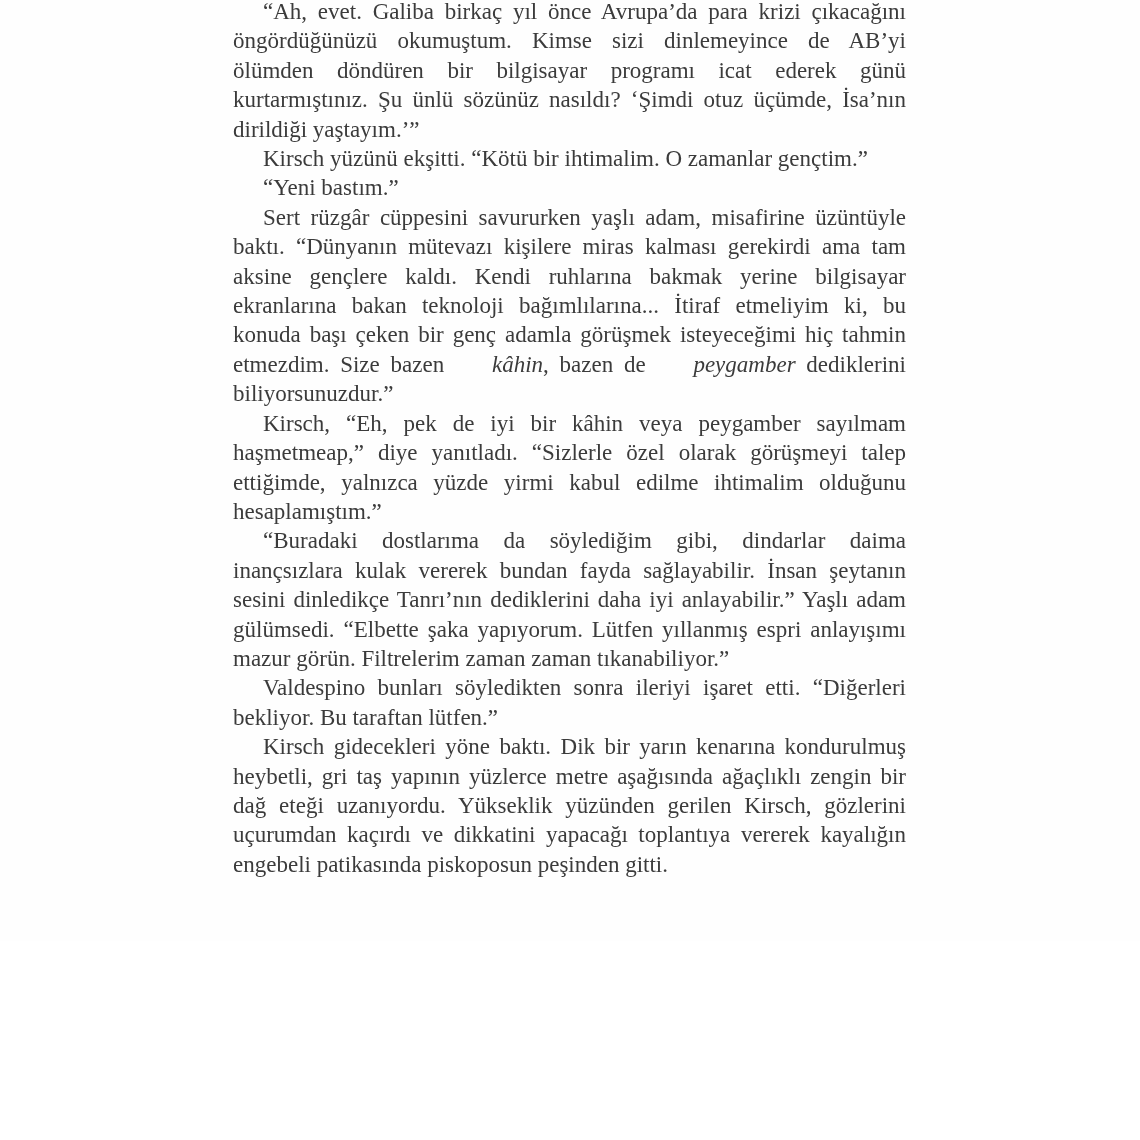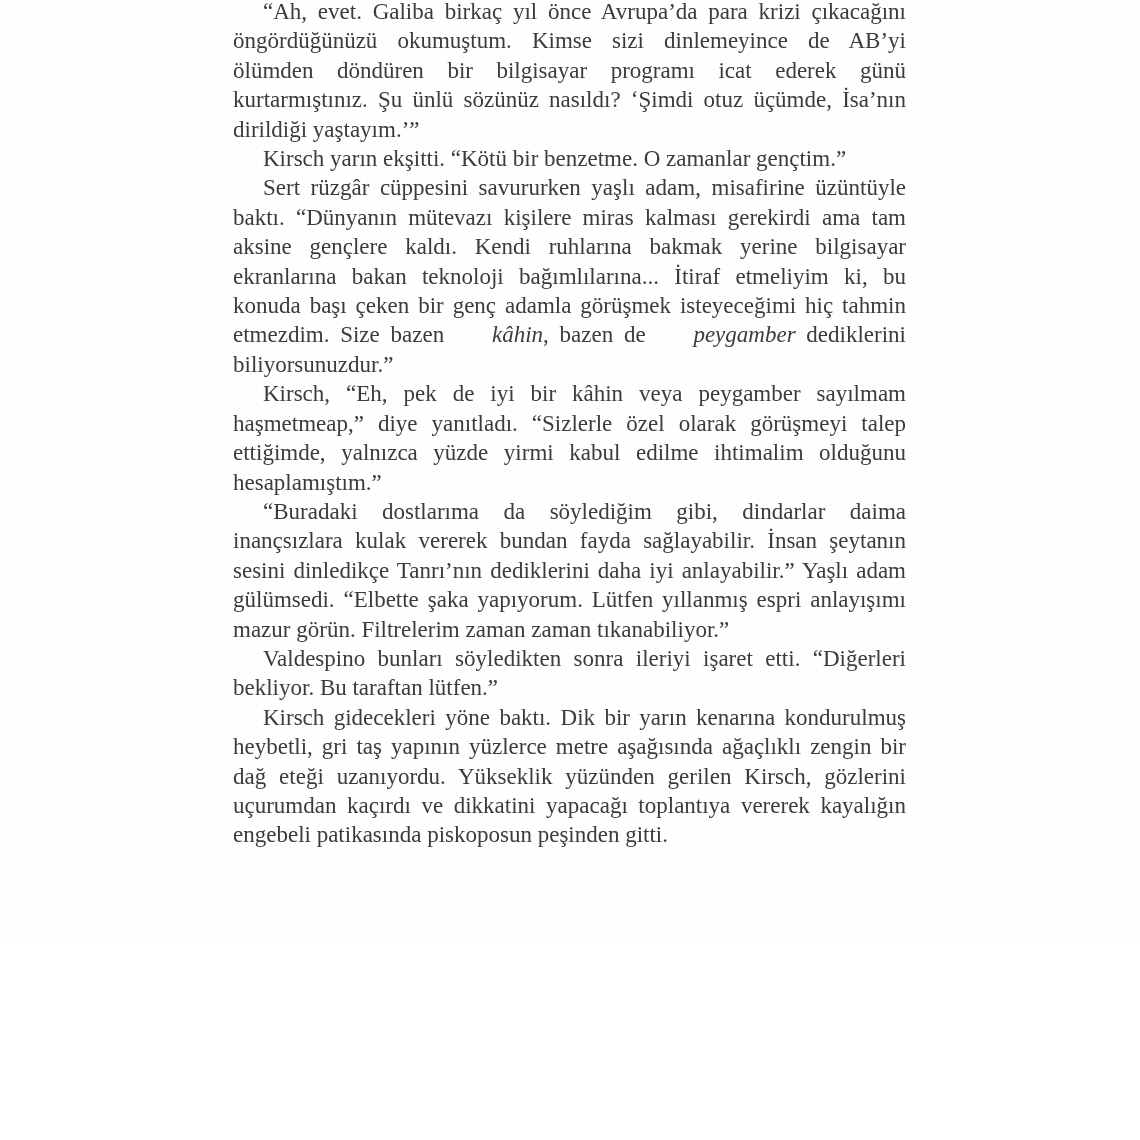--- a/index.html
+++ b/index.html
@@ -45,21 +45,22 @@
     letter-spacing: 1px;
     filter: blur(0.25px);
   }
 </style>
 </head>
 <body>
 
 <div class="sheet">
   <div class="text-block">
       <p><span>“Ah, evet. Galiba birkaç yıl önce Avrupa’da para krizi çıkacağını öngördüğünüzü okumuştum. Kimse sizi dinlemeyince de AB’yi ölümden döndüren bir bilgisayar programı icat ederek günü kurtarmıştınız. Şu ünlü sözünüz nasıldı? ‘Şimdi otuz üçümde, İsa’nın dirildiği yaştayım.’”</span></p>
-      <p><span>Kirsch yarın ekşitti. “Kötü bir benzetme. O zamanlar gençtim.”</span></p>
+      <p><span>Kirsch yüzünü ekşitti. “Kötü bir ihtimalim. O zamanlar gençtim.”</span></p>
+      <p><span>“Yeni bastım.”</span></p>
       <p><span>Sert rüzgâr cüppesini savururken yaşlı adam, misafirine üzüntüyle baktı. “Dünyanın mütevazı kişilere miras kalması gerekirdi ama tam aksine gençlere kaldı. Kendi ruhlarına bakmak yerine bilgisayar ekranlarına bakan teknoloji bağımlılarına... İtiraf etmeliyim ki, bu konuda başı çeken bir genç adamla görüşmek isteyeceğimi hiç tahmin etmezdim. Size bazen </span><span class="italic">kâhin</span><span>, bazen de </span><span class="italic">peygamber</span><span> dediklerini biliyorsunuzdur.”</span></p>
       <p><span>Kirsch, “Eh, pek de iyi bir kâhin veya peygamber sayılmam haşmetmeap,” diye yanıtladı. “Sizlerle özel olarak görüşmeyi talep ettiğimde, yalnızca yüzde yirmi kabul edilme ihtimalim olduğunu hesaplamıştım.”</span></p>
       <p><span>“Buradaki dostlarıma da söylediğim gibi, dindarlar daima inançsızlara kulak vererek bundan fayda sağlayabilir. İnsan şeytanın sesini dinledikçe Tanrı’nın dediklerini daha iyi anlayabilir.” Yaşlı adam gülümsedi. “Elbette şaka yapıyorum. Lütfen yıllanmış espri anlayışımı mazur görün. Filtrelerim zaman zaman tıkanabiliyor.”</span></p>
       <p><span>Valdespino bunları söyledikten sonra ileriyi işaret etti. “Diğerleri bekliyor. Bu taraftan lütfen.”</span></p>
       <p><span>Kirsch gidecekleri yöne baktı. Dik bir yarın kenarına kondurulmuş heybetli, gri taş yapının yüzlerce metre aşağısında ağaçlıklı zengin bir dağ eteği uzanıyordu. Yükseklik yüzünden gerilen Kirsch, gözlerini uçurumdan kaçırdı ve dikkatini yapacağı toplantıya vererek kayalığın engebeli patikasında piskoposun peşinden gitti.</span></p>
     </div>
   <div class="page-number">11</div>
 </div>
 
 </body></html>

